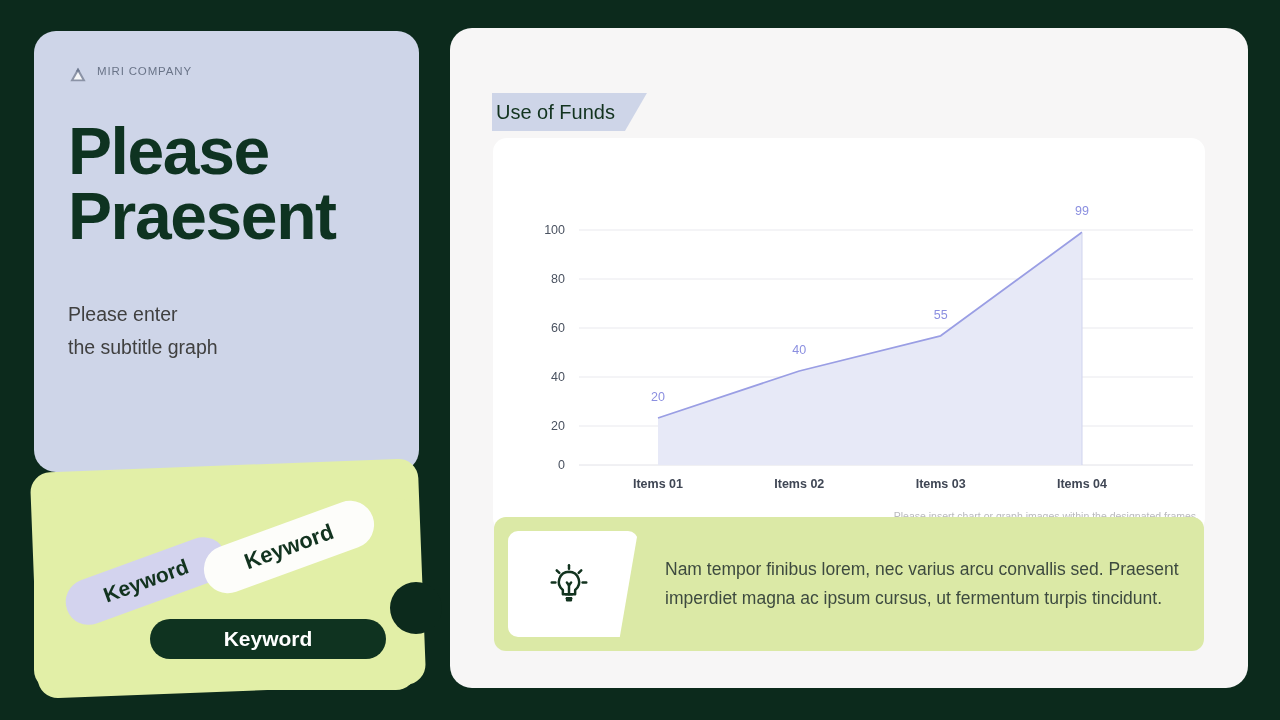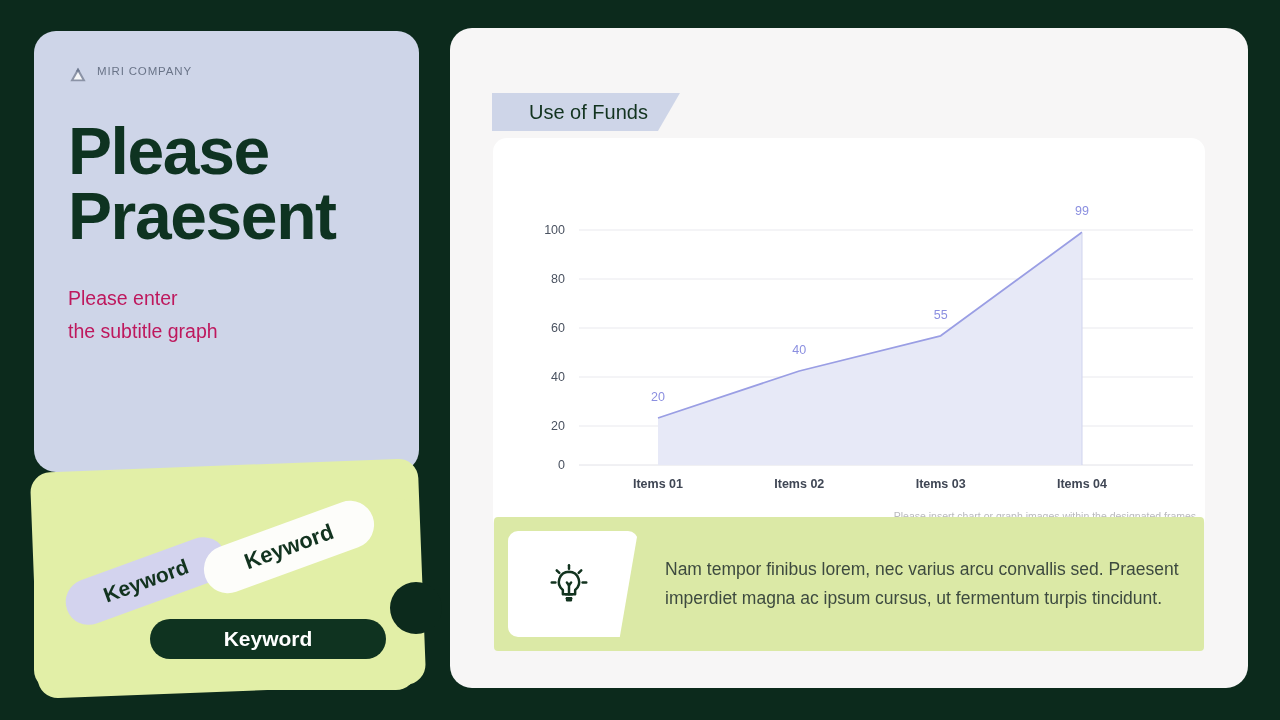--- a/index.html
+++ b/index.html
@@ -64,24 +64,24 @@
     margin-top: 34px;
     font-size: 66px;
     line-height: 0.99;
     font-weight: 700;
     color: #0e3321;
     letter-spacing: -1.4px;
   }
   .big-title .l2 { display: block; }
 
   .subtitle {
-    margin-top: 32px;
+    margin-top: 48px;
     font-size: 19.5px;
     line-height: 1.72;
-    color: #be185d;
+    color: #404040;
     font-weight: 400;
   }
   .subtitle .s2 { display: block; }
 
   
   .kw-backdrop {
     position: absolute;
     left: 34px; top: 464px;
     width: 388px; height: 226px;
     background: #e2efa7;
@@ -151,21 +151,21 @@
     border-radius: 22px;
   }
 
   .section-tag {
     position: absolute;
     left: 42px; top: 65px;
     height: 38px;
     background: #ced5e8;
     display: flex;
     align-items: center;
-    padding: 0 32px 0 37px;
+    padding: 0 32px 0 4px;
     clip-path: polygon(0 0, 100% 0, calc(100% - 22px) 100%, 0 100%);
   }
   .section-tag-text {
     font-size: 20px;
     font-weight: 400;
     color: #12331f;
   }
 
   .chart-frame {
     position: absolute;
@@ -188,21 +188,21 @@
     color: #b9b9bd;
     font-weight: 400;
   }
 
   
   .callout {
     position: absolute;
     left: 44px; top: 489px;
     width: 710px; height: 134px;
     background: #dbe9a6;
-    border-radius: 4px;
+    border-radius: 12px;
     display: flex;
     align-items: stretch;
   }
 
   .callout-iconbox {
     position: relative;
     width: 130px;
     flex: 0 0 auto;
     margin: 14px 0 14px 14px;
   }

